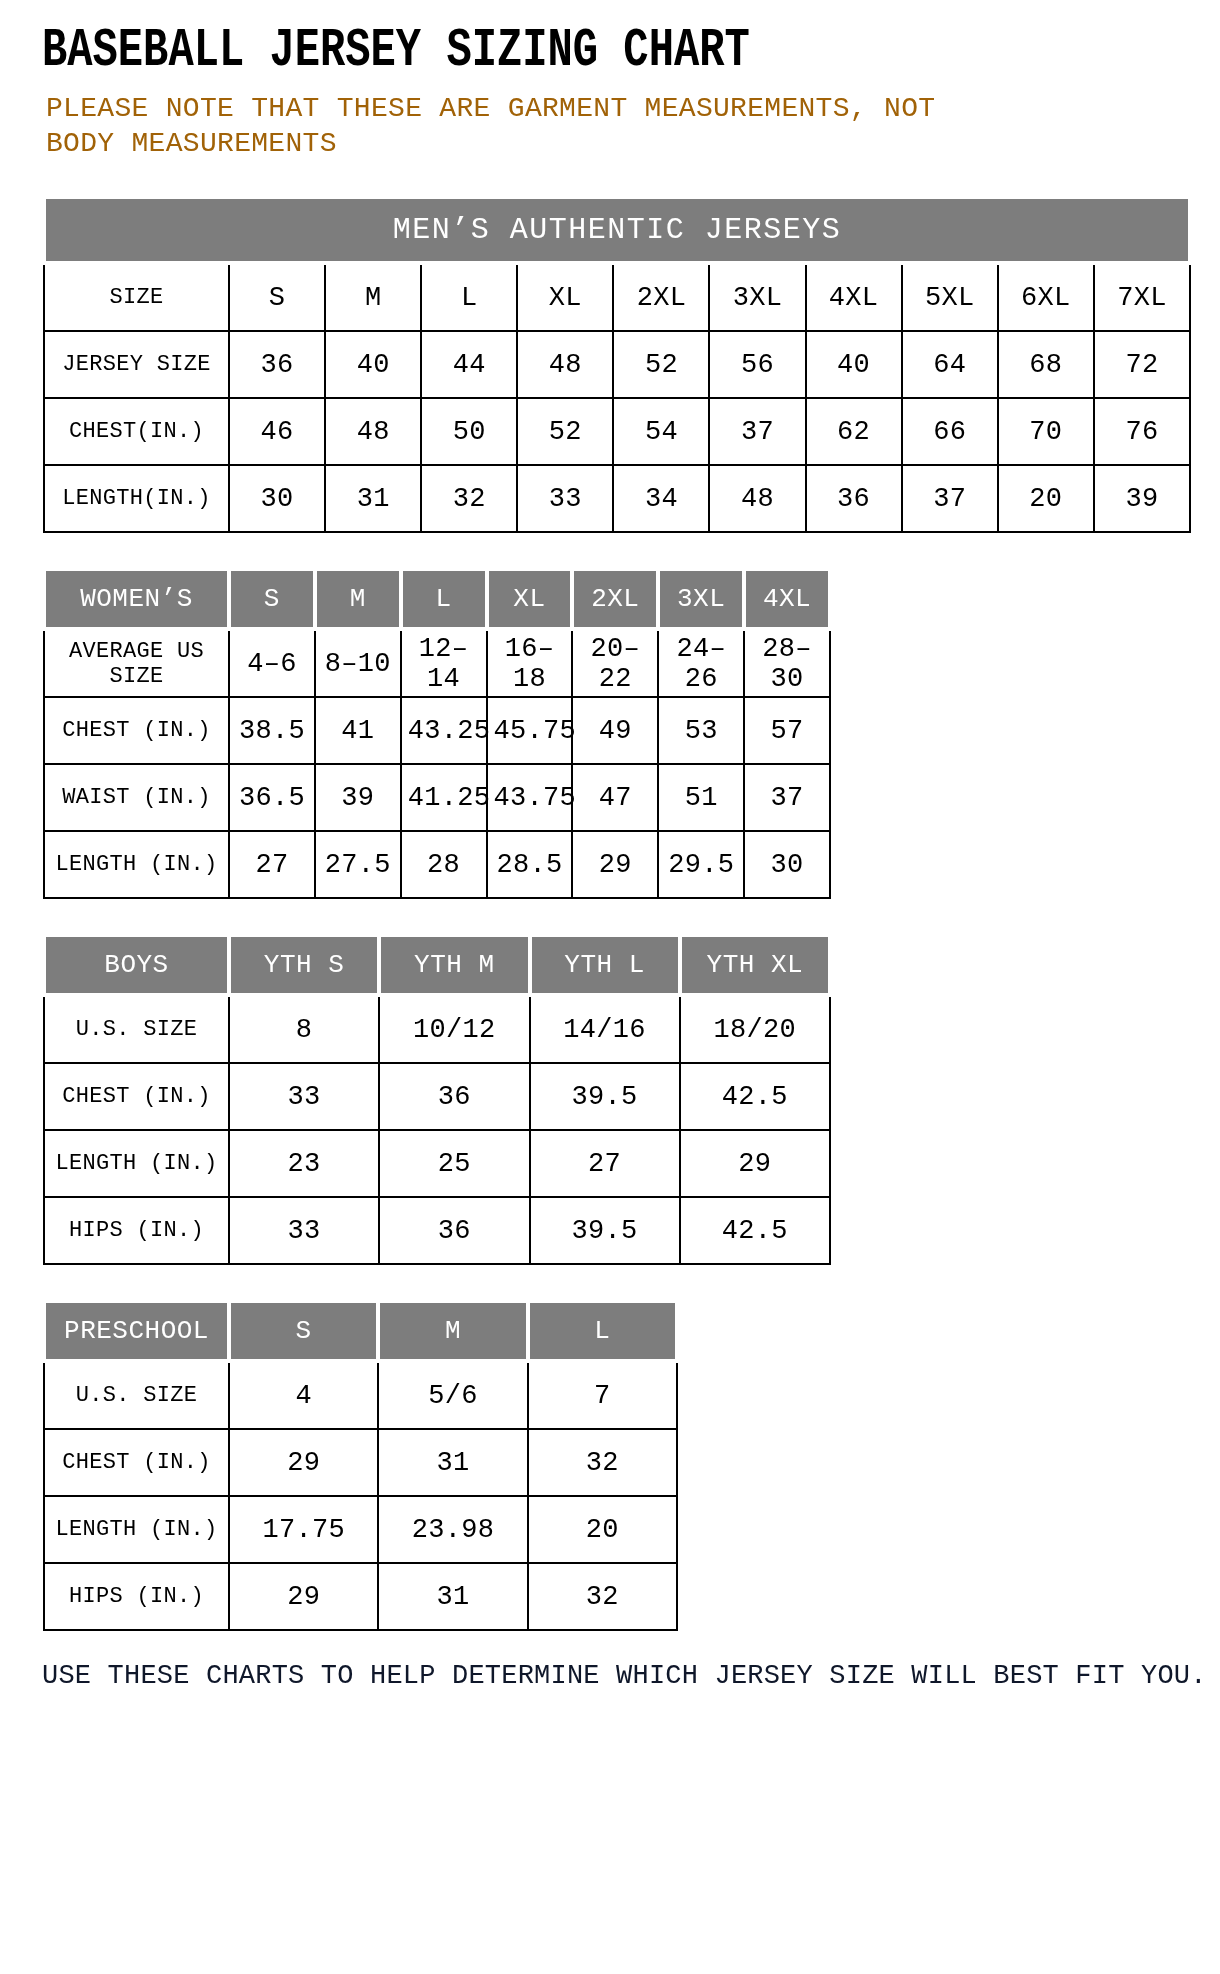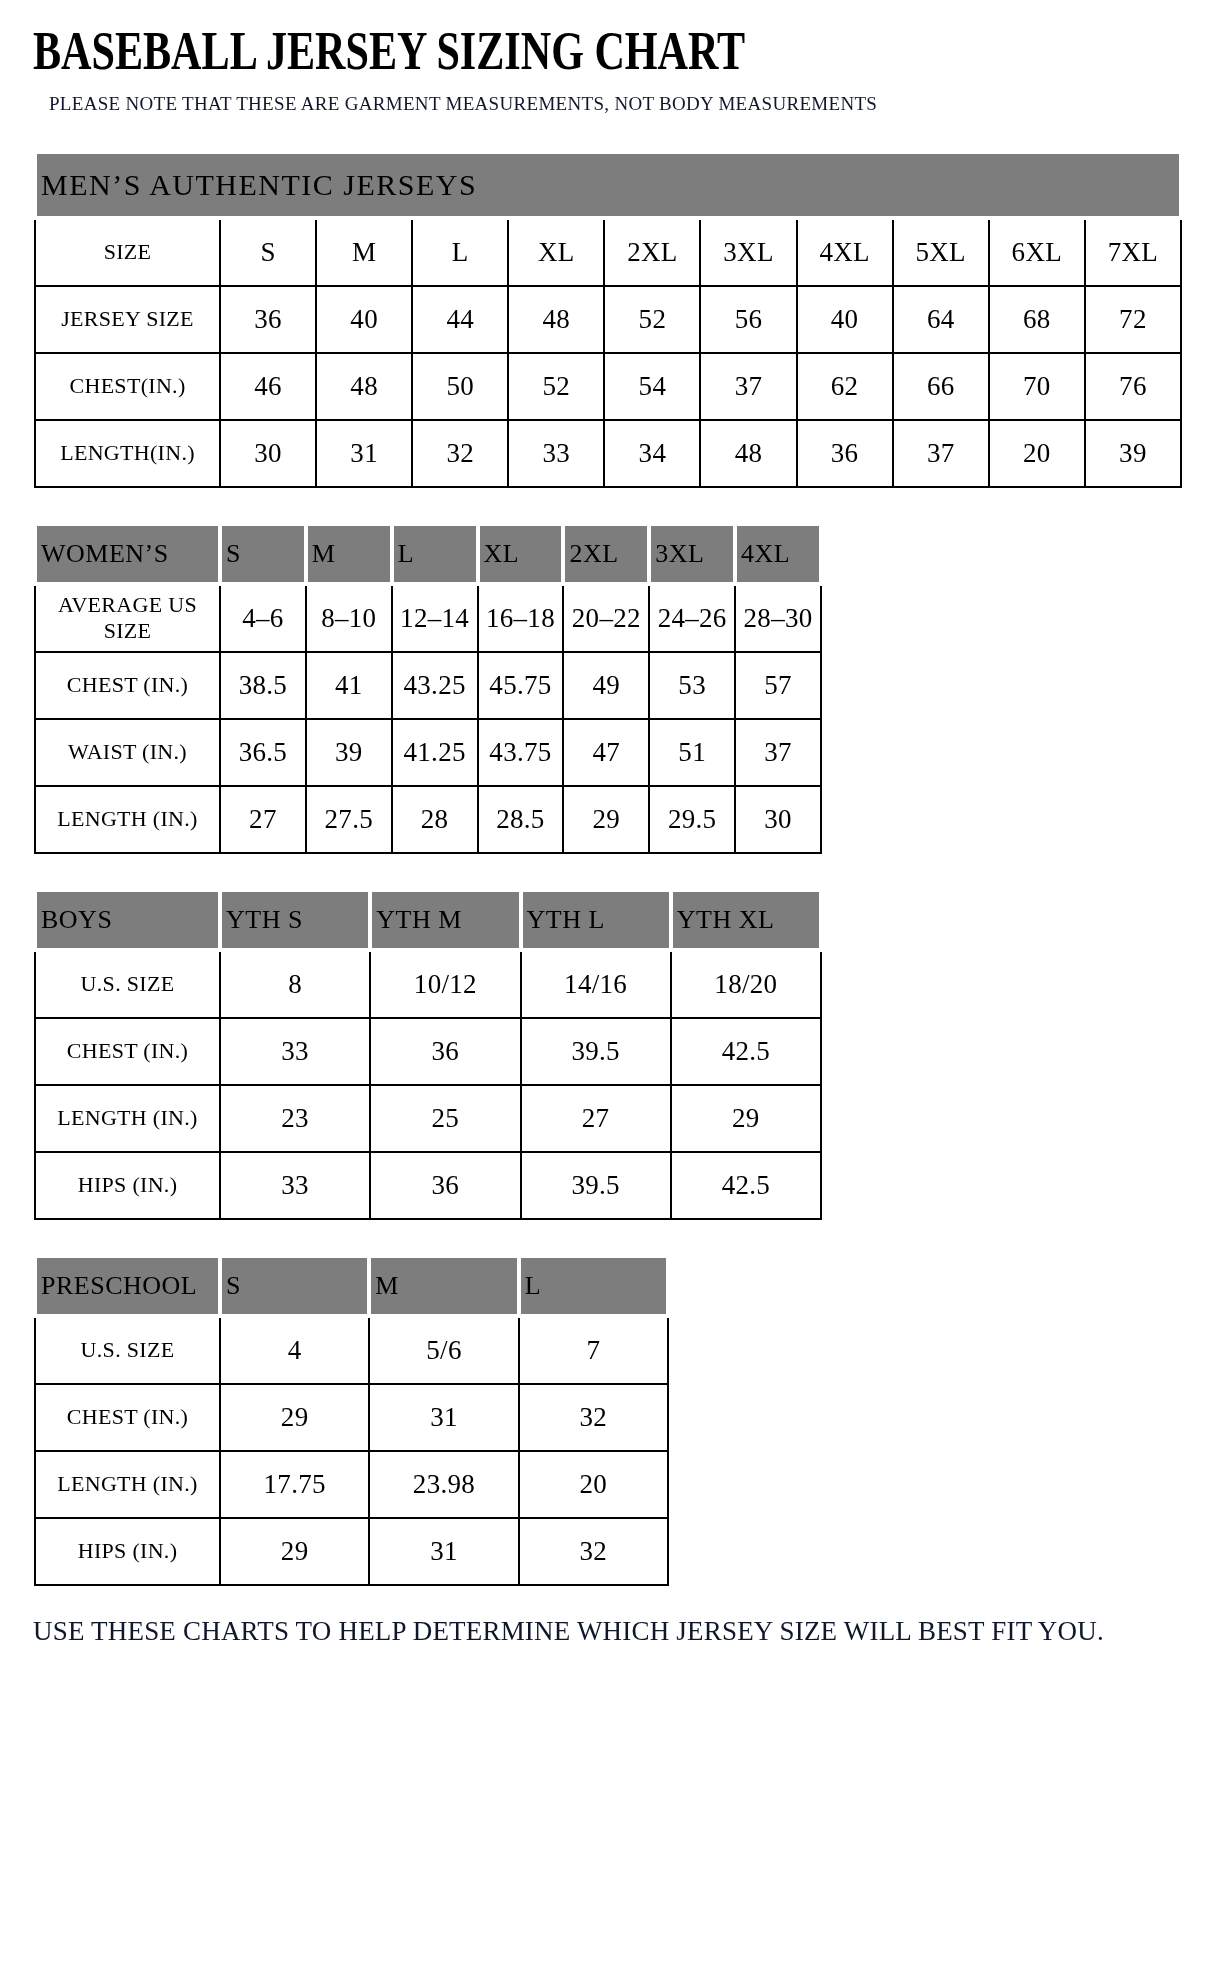--- a/index.html
+++ b/index.html
@@ -1,56 +1,56 @@
 <!DOCTYPE html>
 <html><head>
 <meta charset="utf-8">
 <style>
   html, body { margin: 0; padding: 0; background: #ffffff; }
   .page {
     width: 1220px;
     min-height: 1974px;
     box-sizing: border-box;
-    padding: 20px 33px 40px 33px;
+    padding: 20px 33px 40px 42px;
     background: #ffffff;
-    font-family: Liberation Serif, serif;
+    font-family: Liberation Mono, monospace;
     color: #000000;
   }
   .main-title {
     margin: 0;
     font-size: 54px;
     font-weight: 700;
     letter-spacing: 0px;
     white-space: nowrap;
     transform: scaleX(0.78);
     transform-origin: 0 50%;
     color: #000000;
   }
   .red-note {
-    margin: 10px 0 0 16px;
+    margin: 10px 0 0 4px;
     max-width: 900px;
-    color: #0f172a;
-    font-size: 19px;
+    color: #a16207;
+    font-size: 28px;
     line-height: 1.25;
     letter-spacing: 0.3px;
   }
   .table-block { margin-top: 34px; }
   .sizing-table {
     border-collapse: collapse;
     table-layout: fixed;
   }
   .sizing-table col.label-col { width: 185px; }
   .sizing-table th {
     background: #7d7d7d;
-    color: #000000;
+    color: #ffffff;
     border: 4px solid #ffffff;
     font-weight: 400;
     font-size: 26px;
     height: 52px;
-    text-align: left;
+    text-align: center;
     letter-spacing: 0.5px;
     padding: 2px 4px;
   }
   .sizing-table th.title-th {
     font-size: 30px;
     height: 58px;
     letter-spacing: 1.5px;
   }
   .sizing-table td {
     border: 2px solid #000000;

